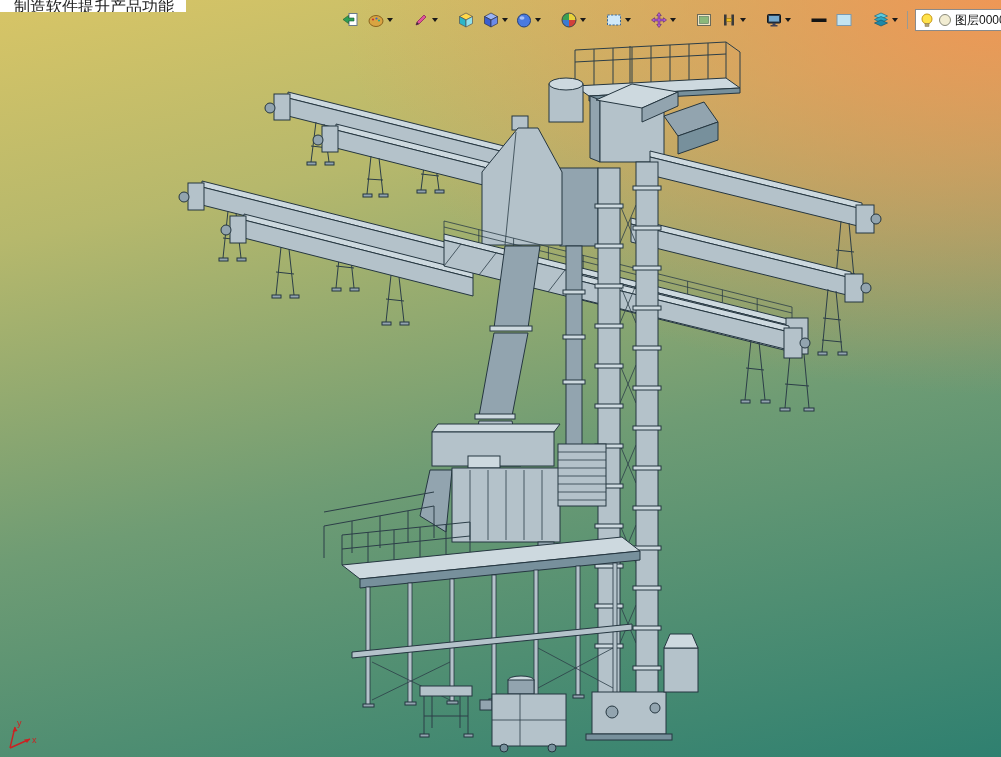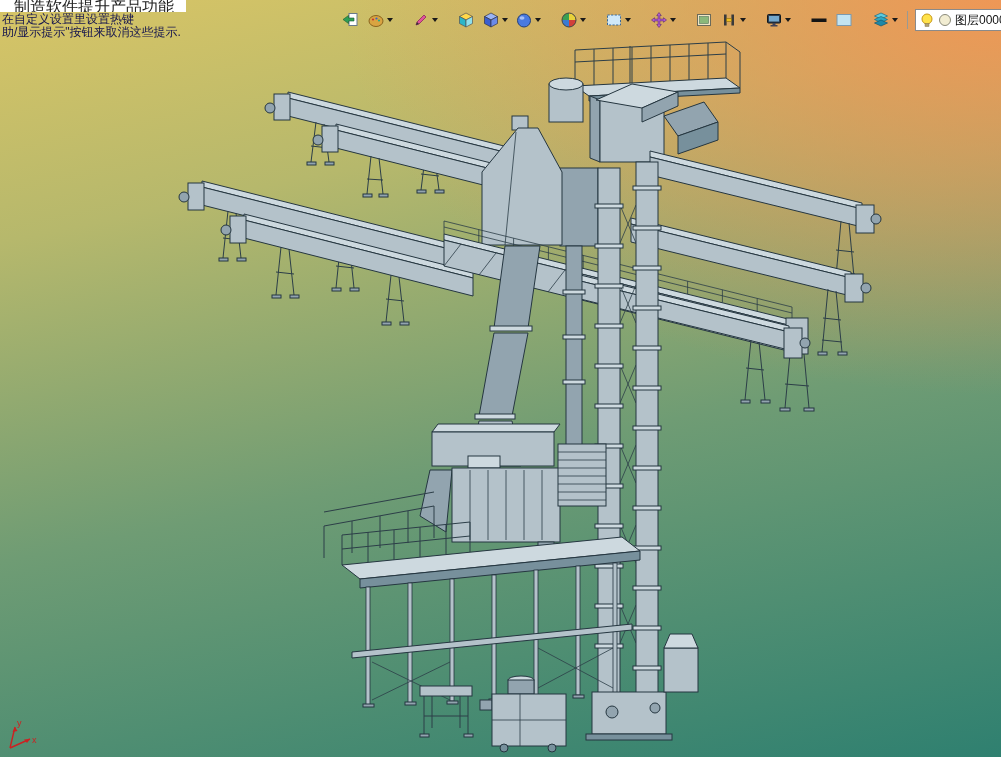--- a/index.html
+++ b/index.html
@@ -39,24 +39,20 @@
 </style>
 </head>
 <body>
 
 <div class="window">
 
   <div class="title-tab">
     <span>制造软件提升产品功能</span>
   </div>
 
-  <div class="tips">
-    <div>在自定义设置里设置热键</div>
-    <div>助/显示提示"按钮来取消这些提示.</div>
-  </div>
 
   <div class="toolbar">
 
     <button class="tb-btn">
       <svg width="18" height="18" viewBox="0 0 18 18">
         <rect x="7" y="2.5" width="8" height="12" fill="#ffffff" stroke="#6a7a8a"></rect>
         <path d="M1,8.5 L6.5,4.5 V7 H12 V10 H6.5 V12.5 Z" fill="#2f9e55" stroke="#1a5a30" stroke-width="0.6"></path>
       </svg>
     </button>
     <button class="tb-btn">

